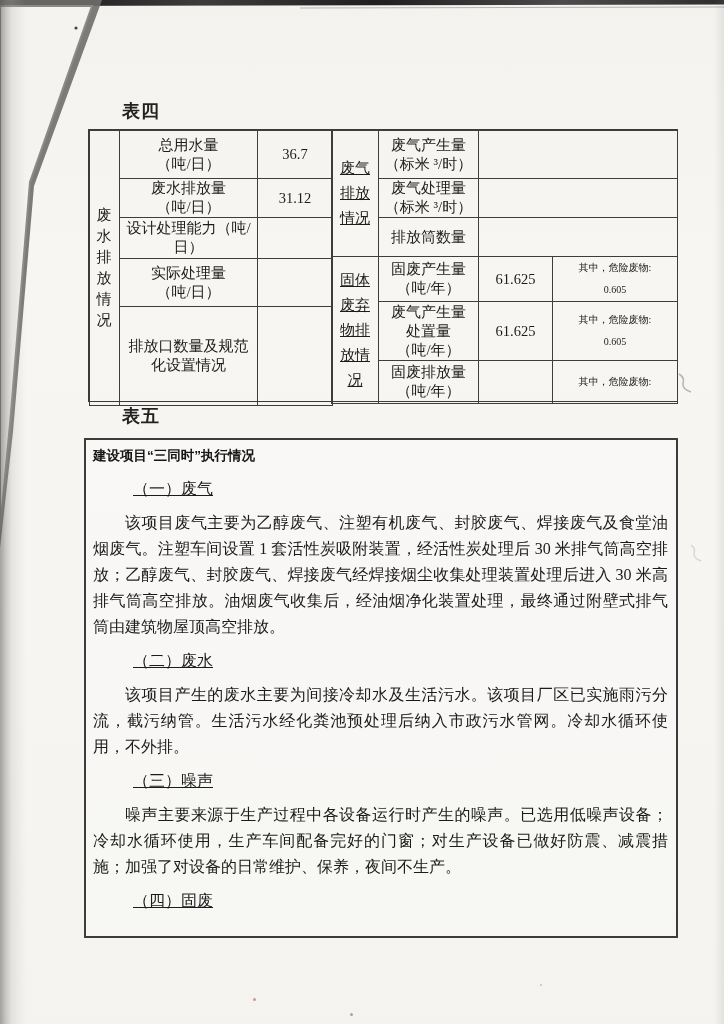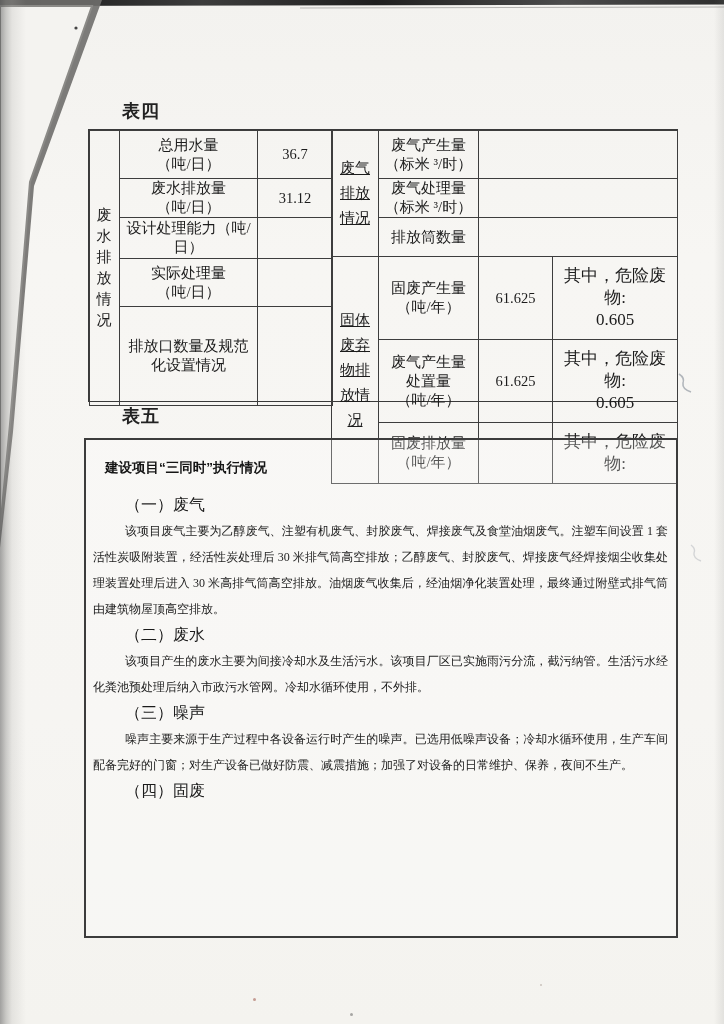--- a/index.html
+++ b/index.html
@@ -34,29 +34,29 @@
              white-space:pre-line;font-size:15px;line-height:19px;padding:0 2px;
              color:#1c1c1c;}
   #t4-left{left:0;width:243px;}
   #t4-right{left:242px;width:346px;}
   tr.h48{height:48px;} tr.h35{height:35px;padding-left:32px;} tr.h41{height:41px;}
   tr.h99{height:99px;margin-left:40px;} tr.h38{height:38px;} tr.h39{height:39px;}
   tr.h44{height:44px;} tr.h59{height:59px;} tr.h43{height:43px;}
   td.vgroup{line-height:21px;letter-spacing:1px;}
   td.vgroup2{line-height:25px;text-decoration:underline;}
   td.val{font-family:"Liberation Serif","DejaVu Serif",serif;font-size:14.5px;}
-  td.remark{font-size:17px;line-height:22px;padding:8px 3px;}
+  td.remark{font-size:10px;line-height:22px;padding:0 3px;}
   
   .table5{position:absolute;left:84px;top:438px;width:594px;height:500px;
           box-sizing:border-box;border:2px solid #3c3c3c;background:rgba(255,255,255,.25);
           padding:4px 8px 0 7px;}
   .t5-header{font-family:"Liberation Sans","DejaVu Sans",sans-serif;
-             font-weight:bold;font-size:13.5px;line-height:24px;color:#151515;margin:12px;}
-  .t5-subtitle{font-size:16px;line-height:26px;margin:0;padding-left:32px;color:#1b1b1b;}
-  .t5-body{font-size:12px;line-height:26px;margin:0;text-indent:32px;
+             font-weight:bold;font-size:13.5px;line-height:24px;color:#151515;margin:0;}
+  .t5-subtitle{font-size:16px;line-height:26px;margin:8px;padding-left:32px;color:#1b1b1b;text-decoration:underline;}
+  .t5-body{font-size:16px;line-height:26px;margin:0;text-indent:32px;
            text-align:justify;color:#1b1b1b;}
   
   .squiggle{position:absolute;}
 </style>
 </head>
 <body>
 
 <div class="page">
 
   <div class="top-edge"></div>

